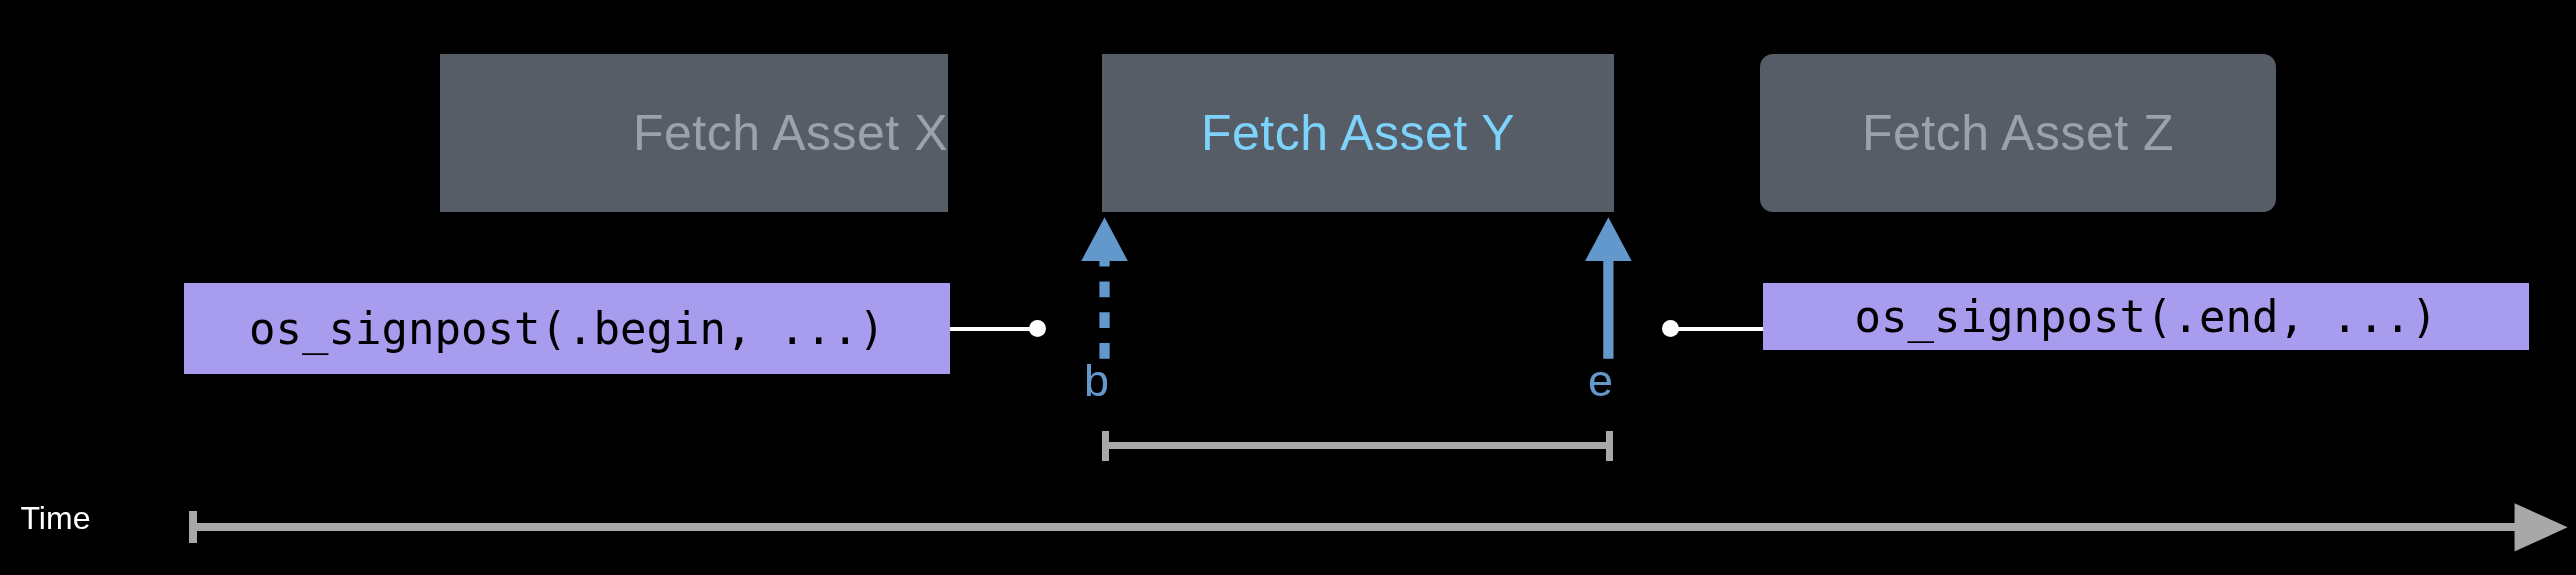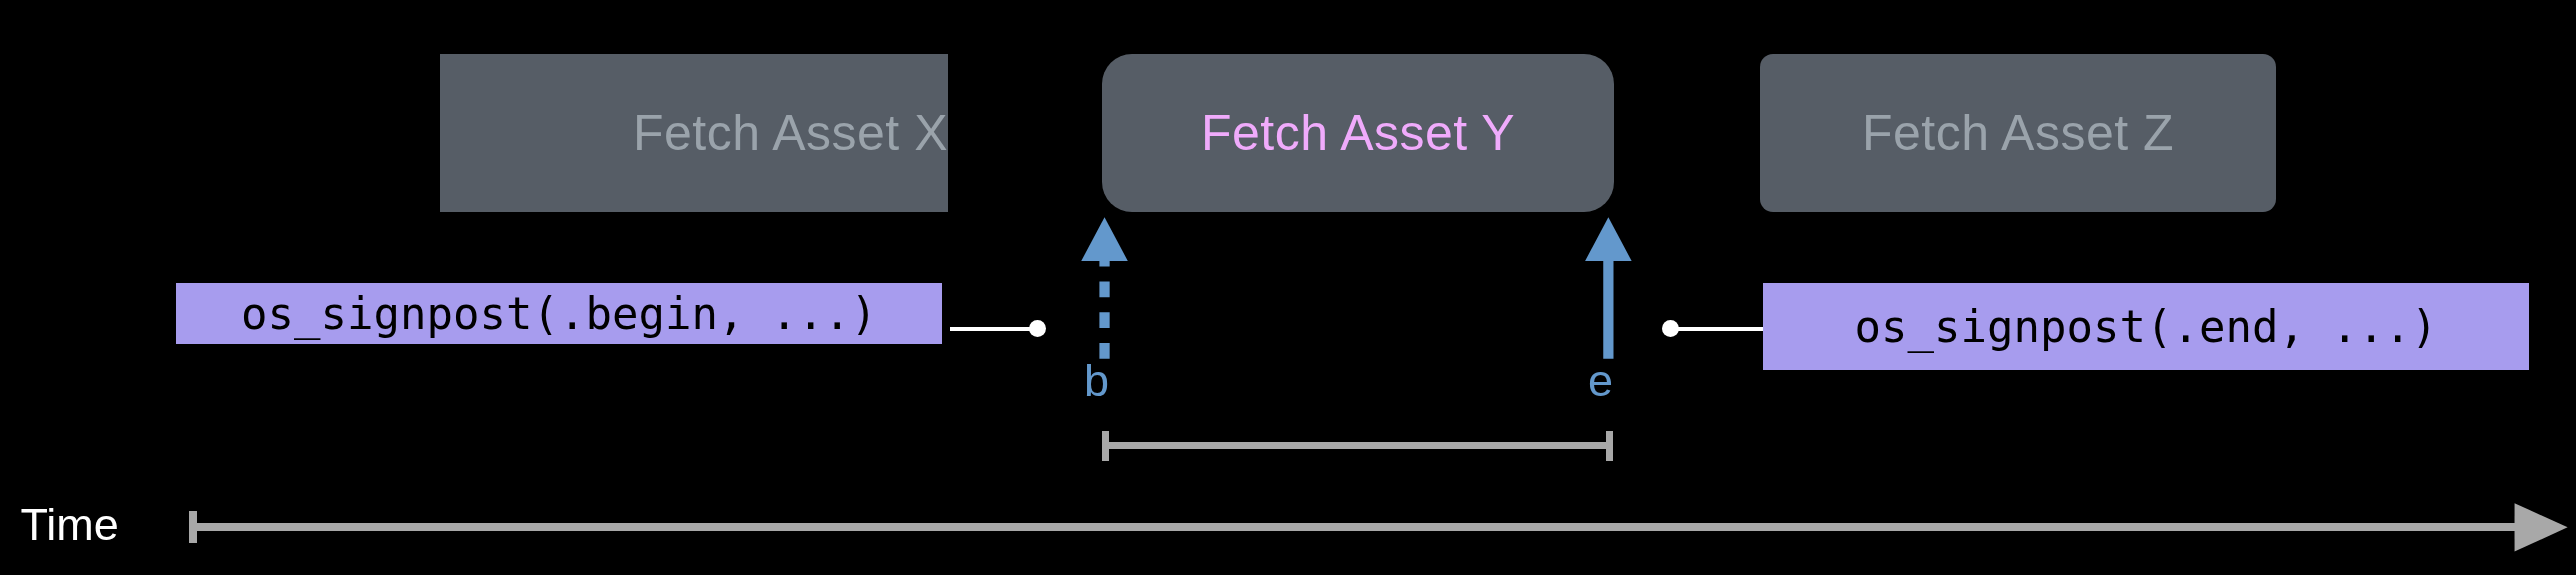--- a/index.html
+++ b/index.html
@@ -22,21 +22,21 @@
     box-sizing: border-box;
     display: flex;
     align-items: center;
     justify-content: center;
     background: #565d66;
     font-size: 50px;
     letter-spacing: 0.5px;
     white-space: nowrap;
   }
   .task-box.dim   { color: #9aa3ab; }
-  .task-box.bright{ color: #f0abfc; border-radius: 30px; }
+  .task-box.bright{ color: #7dd3fc; }
 
   
   .code-chip {
     position: absolute;
     box-sizing: border-box;
     display: flex;
     align-items: center;
     justify-content: center;
     background: #a79cee;
     color: #000000;
@@ -78,21 +78,21 @@
   .ibeam-cap {
     position: absolute;
     width: 6.5px;
     background: #a8a8a8;
   }
 
   
   .axis-label {
     position: absolute;
     color: #ffffff;
-    font-size: 45px;
+    font-size: 32px;
     line-height: 1;
     white-space: nowrap;
   }
   .axis-line {
     position: absolute;
     height: 7.5px;
     background: #a8a8a8;
   }
   .axis-cap {
     position: absolute;
@@ -119,25 +119,25 @@
   </div>
 
   <div class="task-box bright" style="left:1102px; top:54px; width:512px; height:158px;">
     <span>Fetch Asset Y</span>
   </div>
 
   <div class="task-box dim" style="left:1760px; top:54px; width:516px; height:158px;border-radius:13px;">
     <span>Fetch Asset Z</span>
   </div>
 
-  <div class="code-chip" style="left:176px; top:283px; width:766px; height:61px;">
+  <div class="code-chip" style="left:184px; top:283px; width:766px; height:91px;">
     <span>os_signpost(.begin, ...)</span>
   </div>
 
-  <div class="code-chip" style="left:1763px; top:283px; width:766px; height:87px;">
+  <div class="code-chip" style="left:1763px; top:283px; width:766px; height:67px;">
     <span>os_signpost(.end, ...)</span>
   </div>
 
   <div class="leader-line" style="left:950px; top:327px; width:88px;"></div>
   <div class="leader-dot" style="left:1029px; top:320px;"></div>
 
   <div class="leader-line" style="left:1672px; top:327px; width:91px;"></div>
   <div class="leader-dot" style="left:1662px; top:320px;"></div>
 
   <svg class="overlay" viewBox="0 0 2766 618">

